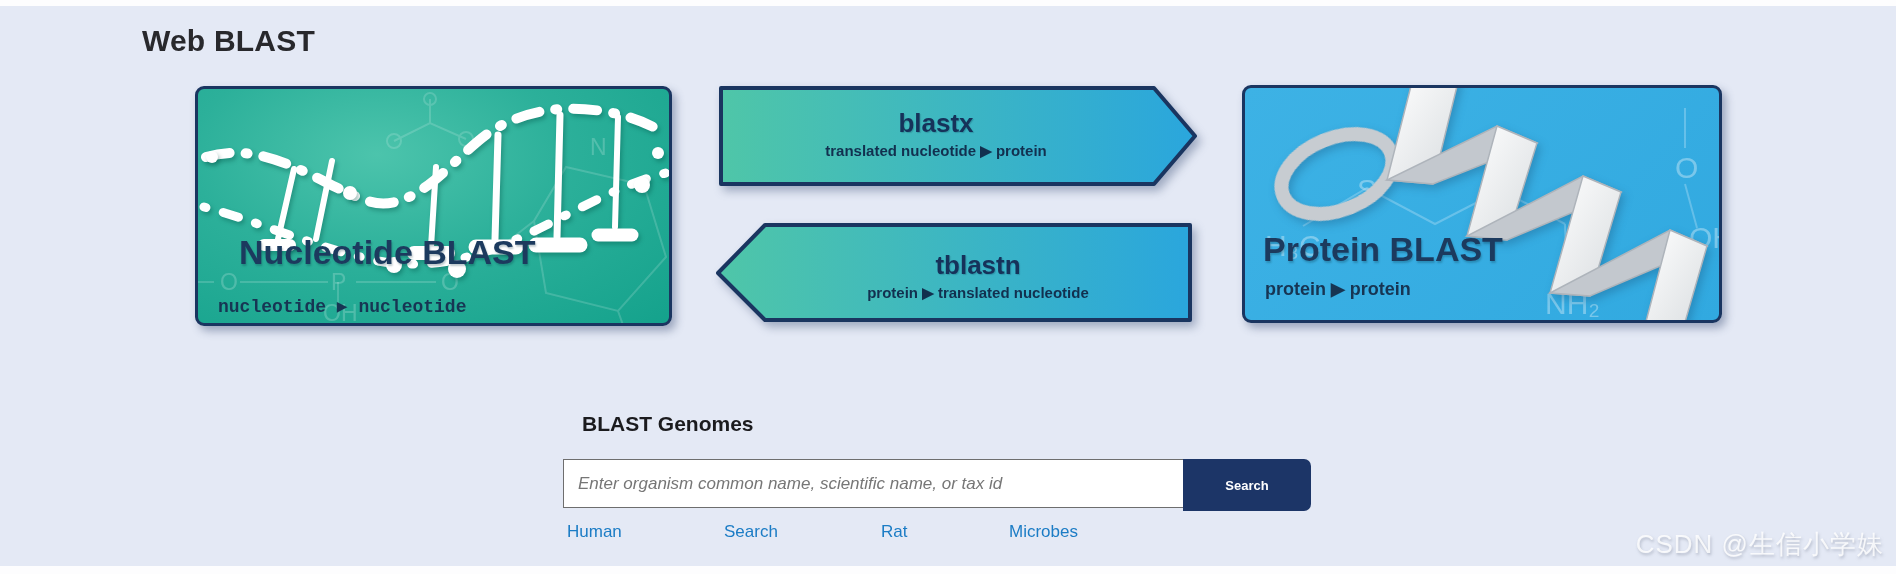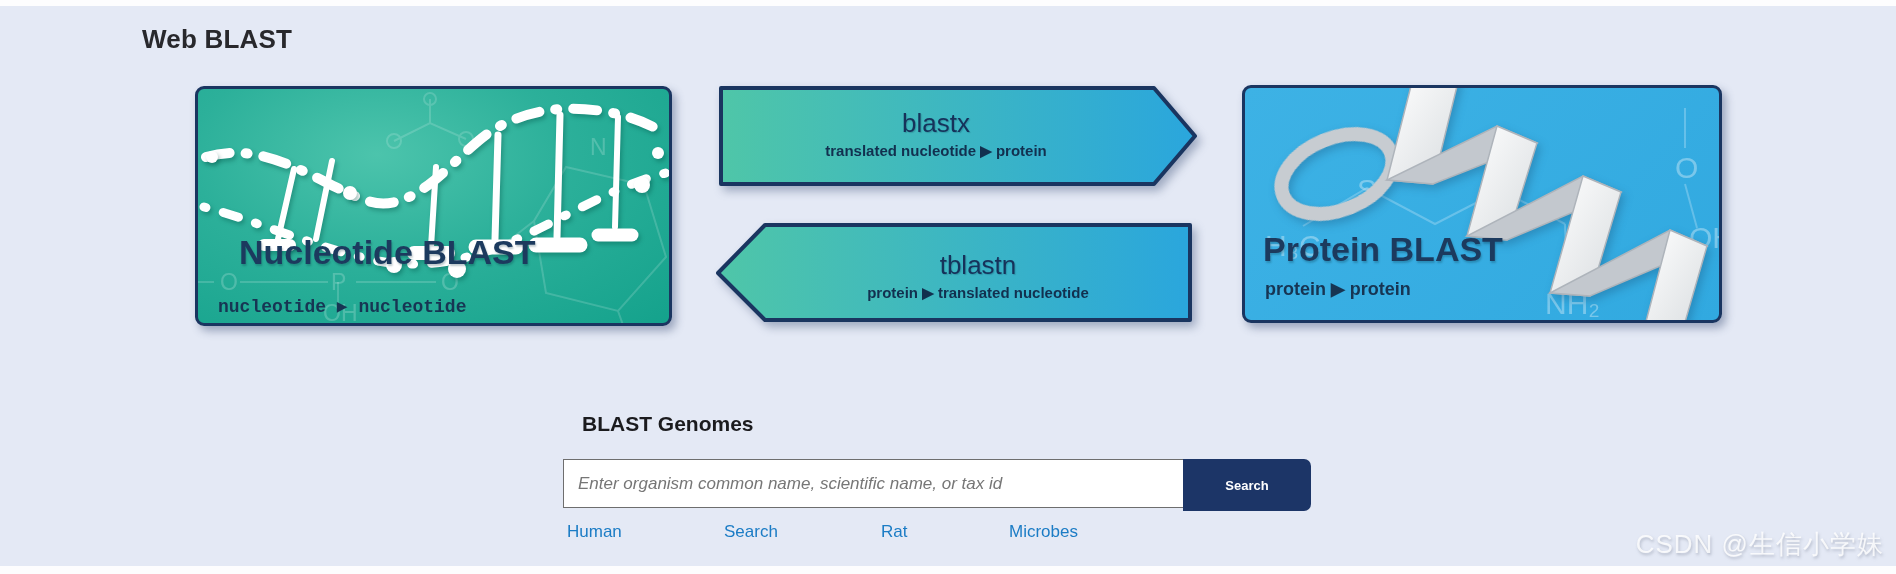--- a/index.html
+++ b/index.html
@@ -13,21 +13,21 @@
     width:1896px;height:574px;
     background:#e4e9f5;
     overflow:hidden;
   }
   .edge-strip{position:absolute;left:0;width:100%;background:#fdfdfe;}
   .edge-strip.top{top:0;height:6px;}
   .edge-strip.bottom{bottom:0;height:8px;}
 
   .page-title{
     position:absolute;left:142px;top:24px;
-    font-size:26px;font-weight:700;color:#28282c;
+    font-size:30px;font-weight:700;color:#28282c;
     letter-spacing:.2px;
   }
 
   
   .blast-card{
     position:absolute;
     border:3px solid #1a3560;
     border-radius:9px;
     overflow:hidden;
     box-shadow:4px 5px 8px rgba(55,75,115,.42);
@@ -64,21 +64,21 @@
   .arrow-label{
     position:absolute;inset:0;
     display:flex;flex-direction:column;align-items:center;justify-content:center;
     pointer-events:none;
   }
   .arrow-blastx{left:718px;top:85px;width:480px;height:102px;}
   .arrow-tblastn{left:715px;top:222px;width:478px;height:101px;}
   .arrow-blastx .arrow-label{padding-right:44px;padding-bottom:4px;}
   .arrow-tblastn .arrow-label{padding-left:48px;padding-top:6px;}
   .arrow-title{
-    font-size:26px;font-weight:400;color:#16325a;
+    font-size:26px;font-weight:700;color:#16325a;
     text-shadow:1px 1px 1px rgba(0,45,70,.22);
   }
   .arrow-subtitle{
     font-size:15px;font-weight:600;color:#12304f;margin-top:3px;
   }
 
   
   .genomes-heading{
     position:absolute;left:566px;top:412px;
     font-size:21px;font-weight:700;color:#1b1b1e;margin-left:16px;

